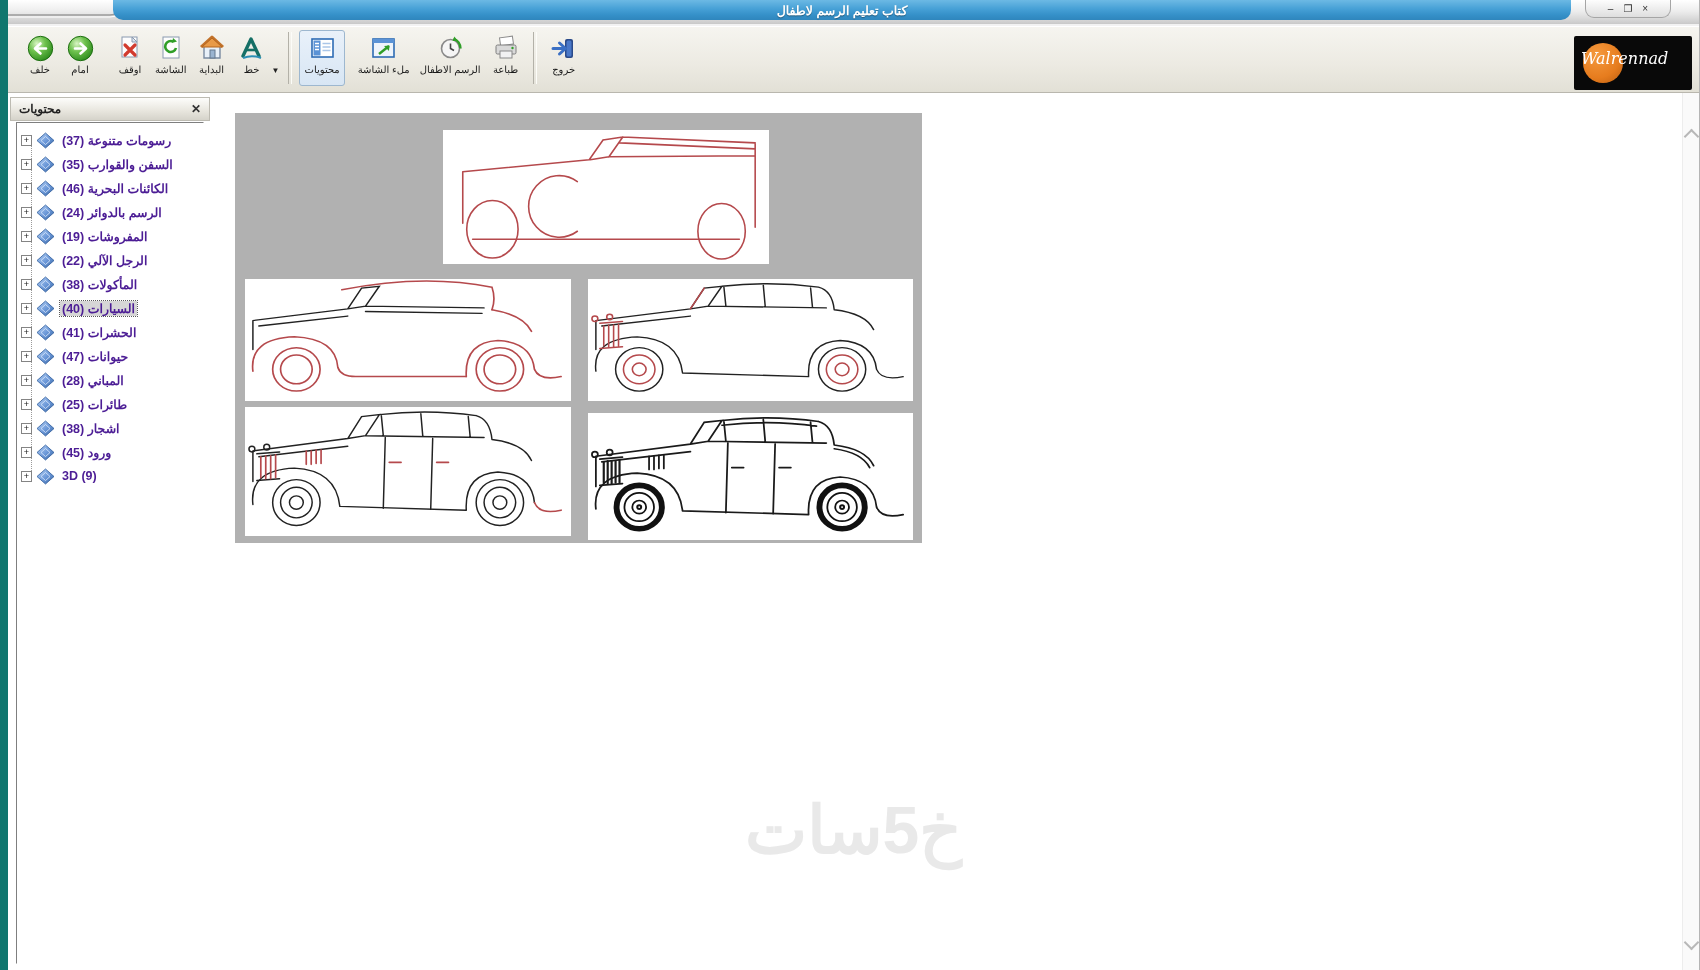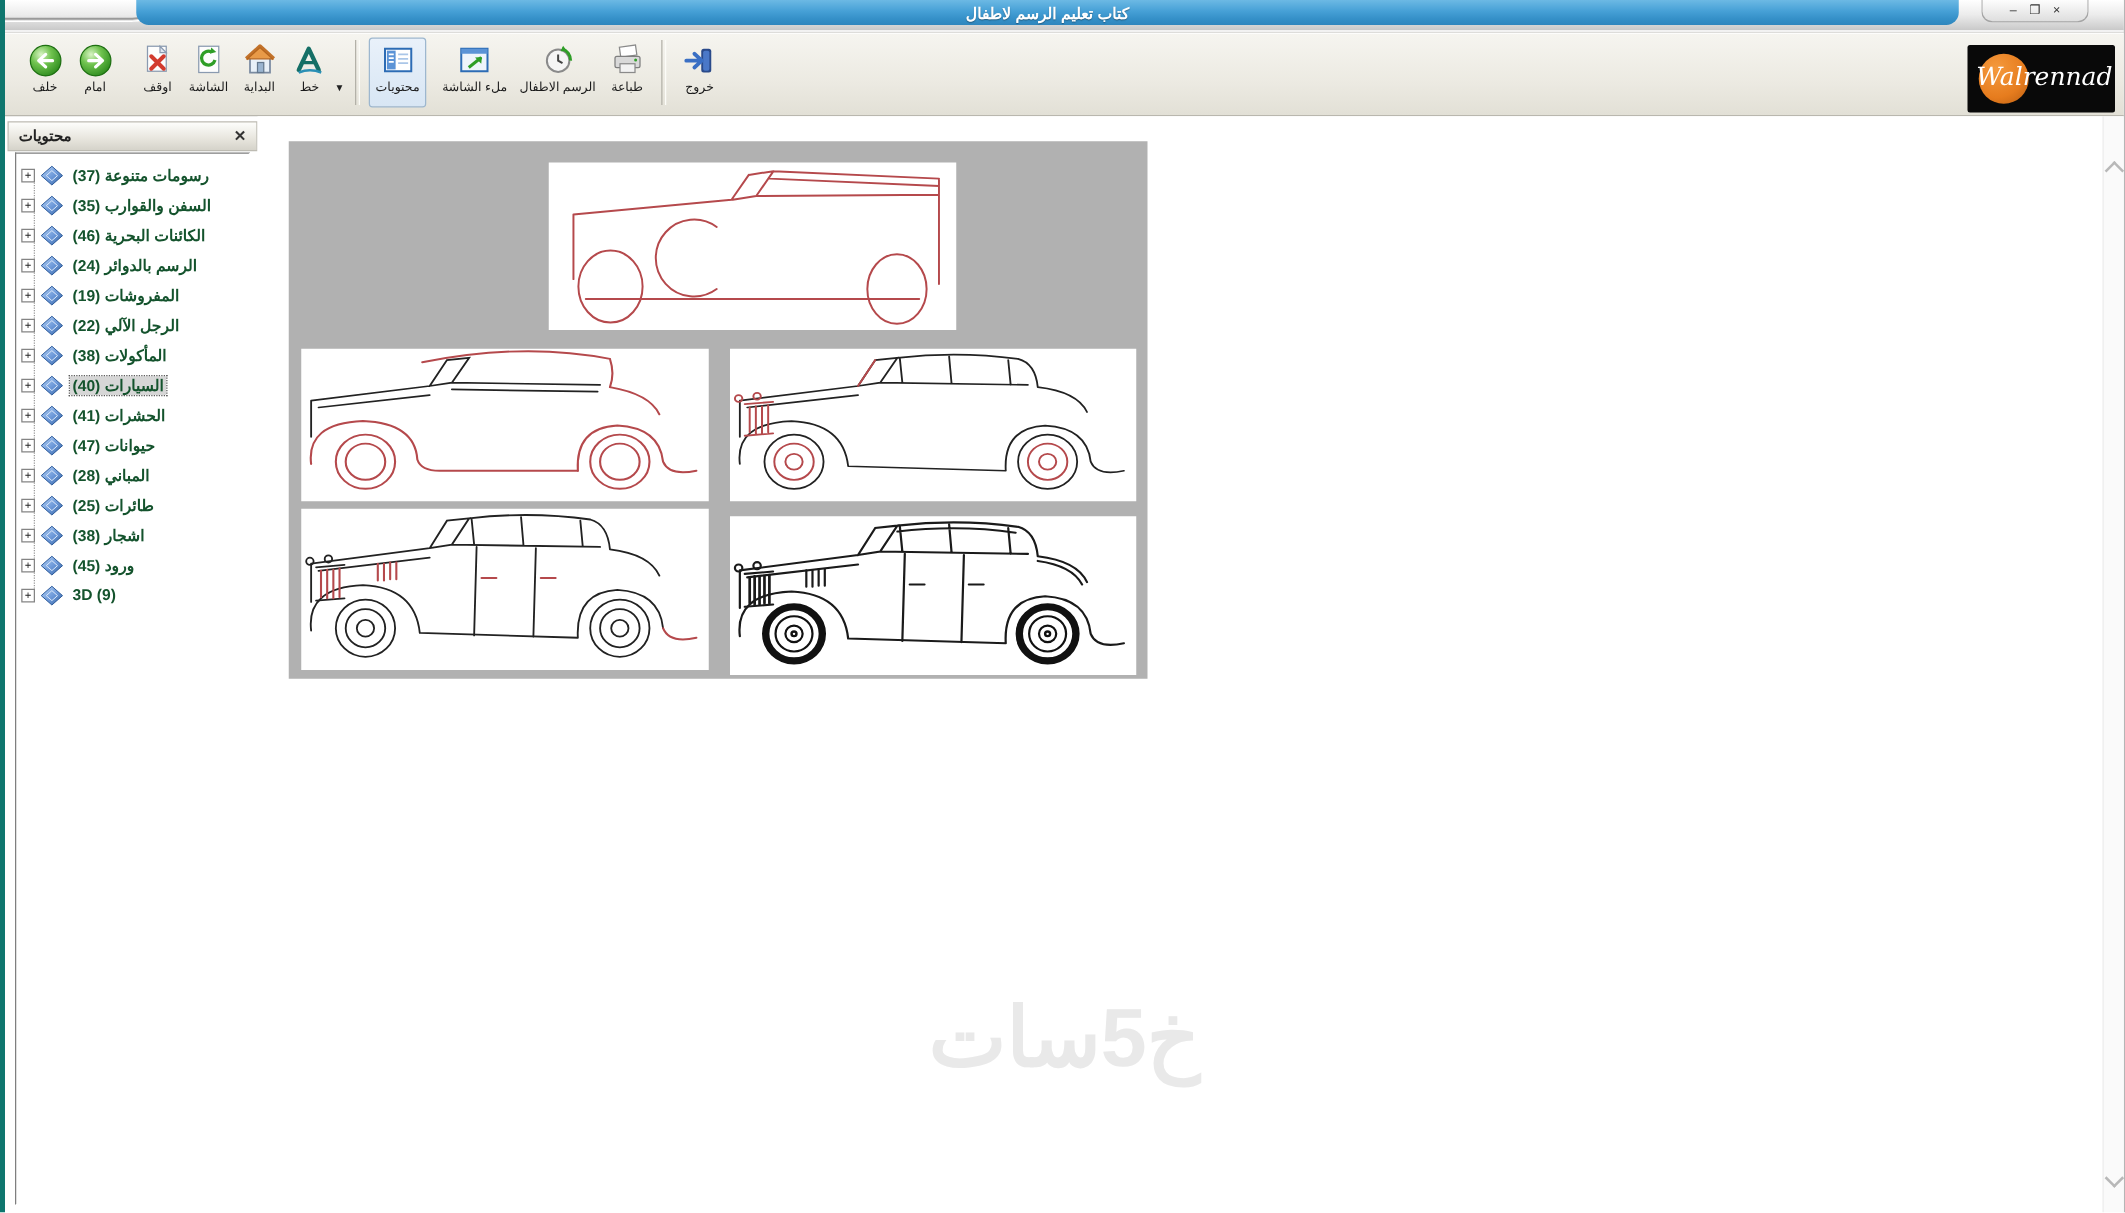--- a/index.html
+++ b/index.html
@@ -1,18 +1,18 @@
 <!DOCTYPE html>
 <html><head>
 <meta charset="utf-8">
 <style>
   html,body{margin:0;padding:0;}
   body{width:1700px;height:970px;overflow:hidden;background:#fff;
        font-family:"Liberation Sans",sans-serif;position:relative;}
-  .window{position:absolute;inset:0;background:#fff;border-left:4px solid #0f766e;border-right:1px solid #b5b5b5;}
+  .window{position:absolute;inset:0;background:#fff;border-left:8px solid #0f766e;border-right:1px solid #b5b5b5;}
 
   
   .titlebar{position:absolute;left:0;top:0;right:0;height:26px;
     background:linear-gradient(#ffffff,#ececec 45%,#cfcfcf 85%,#c2c2c2);
     border-bottom:1px solid #9f9f9f;box-shadow:inset 0 -2px 0 #f2f2f2;}
   .tab-curve{position:absolute;left:0;top:0;width:140px;height:22px;pointer-events:none;}
   .title-pill{position:absolute;left:105px;top:0;width:1458px;height:20px;
     border-radius:0 0 10px 10px;
     background:linear-gradient(#6cb9e4,#46a0d6 45%,#3590c8 75%,#2f86bd);
     display:flex;align-items:center;justify-content:center;}
@@ -35,38 +35,38 @@
   .tb-caret{align-self:center;margin:18px 2px 0 0;font-size:8px;color:#222;}
   .tbsep{width:2px;height:52px;margin:2px 7px 0 7px;
     border-left:1px solid #b3b1a8;border-right:1px solid #fcfcf8;}
 
   
   .logo{position:absolute;right:7px;top:36px;width:118px;height:54px;background:#090909;
     border-radius:2px;overflow:hidden;}
   .logo .disc{position:absolute;left:9px;top:7px;width:40px;height:40px;border-radius:50%;
     background:radial-gradient(circle at 35% 30%,#f59a3e,#e67c1e 60%,#b85c10);}
   .logo .wordmark{position:absolute;left:7px;top:13px;width:110px;color:#fff;
-    font-family:"DejaVu Serif",serif;font-style:italic;font-size:20px;letter-spacing:0px;}
+    font-family:"DejaVu Serif",serif;font-style:italic;font-size:16px;letter-spacing:0px;}
 
   
   .sidebar-header{position:absolute;left:2px;top:97px;width:200px;height:24px;
     background:linear-gradient(#fdfdfb,#e7e5dd 60%,#d5d3ca);
     border:1px solid #bdbbb2;box-sizing:border-box;
     display:flex;align-items:center;justify-content:space-between;padding:0 8px;}
   .sidebar-header .hl{font-size:12px;font-weight:bold;color:#222;}
   .sidebar-header .hx{font-size:12px;font-weight:bold;color:#333;line-height:12px;}
   .tree{position:absolute;left:8px;top:122px;width:188px;height:842px;background:#fff;
     border:1px solid;border-color:#7f7f7f #ffffff #ffffff #7f7f7f;box-sizing:border-box;
     padding-top:5px;overflow:hidden;}
   .tree-line{position:absolute;left:14px;top:14px;height:338px;border-left:1px dotted #9a9a9a;}
   .tree-row{position:relative;height:24px;display:flex;align-items:center;gap:4px;padding-left:4px;}
   .plus{width:11px;height:11px;border:1px solid #848484;background:#fff;box-sizing:border-box;
     font-size:9px;line-height:8px;text-align:center;color:#222;z-index:1;}
   .diamond{width:20px;height:17px;display:flex;align-items:center;}
-  .tree-label{font-size:12.5px;font-weight:600;color:#14532d;direction:rtl;white-space:nowrap;padding:0 2px;}
+  .tree-label{font-size:12.5px;font-weight:600;color:#4c1d95;direction:rtl;white-space:nowrap;padding:0 2px;}
   .tree-row.selected .tree-label{background:#d6d6d6;outline:1px dotted #5a5a5a;}
 
   
   .content{position:absolute;left:202px;top:93px;right:16px;bottom:0;background:#fff;}
   .gray-panel{position:absolute;left:25px;top:20px;width:687px;height:430px;background:#b1b1b1;}
   .step{position:absolute;background:#fff;}
   .step svg{width:100%;height:100%;display:block;}
   .s1{left:208px;top:17px;width:326px;height:134px;}
   .s2{left:10px;top:166px;width:326px;height:122px;}
   .s3{left:353px;top:166px;width:325px;height:122px;}

